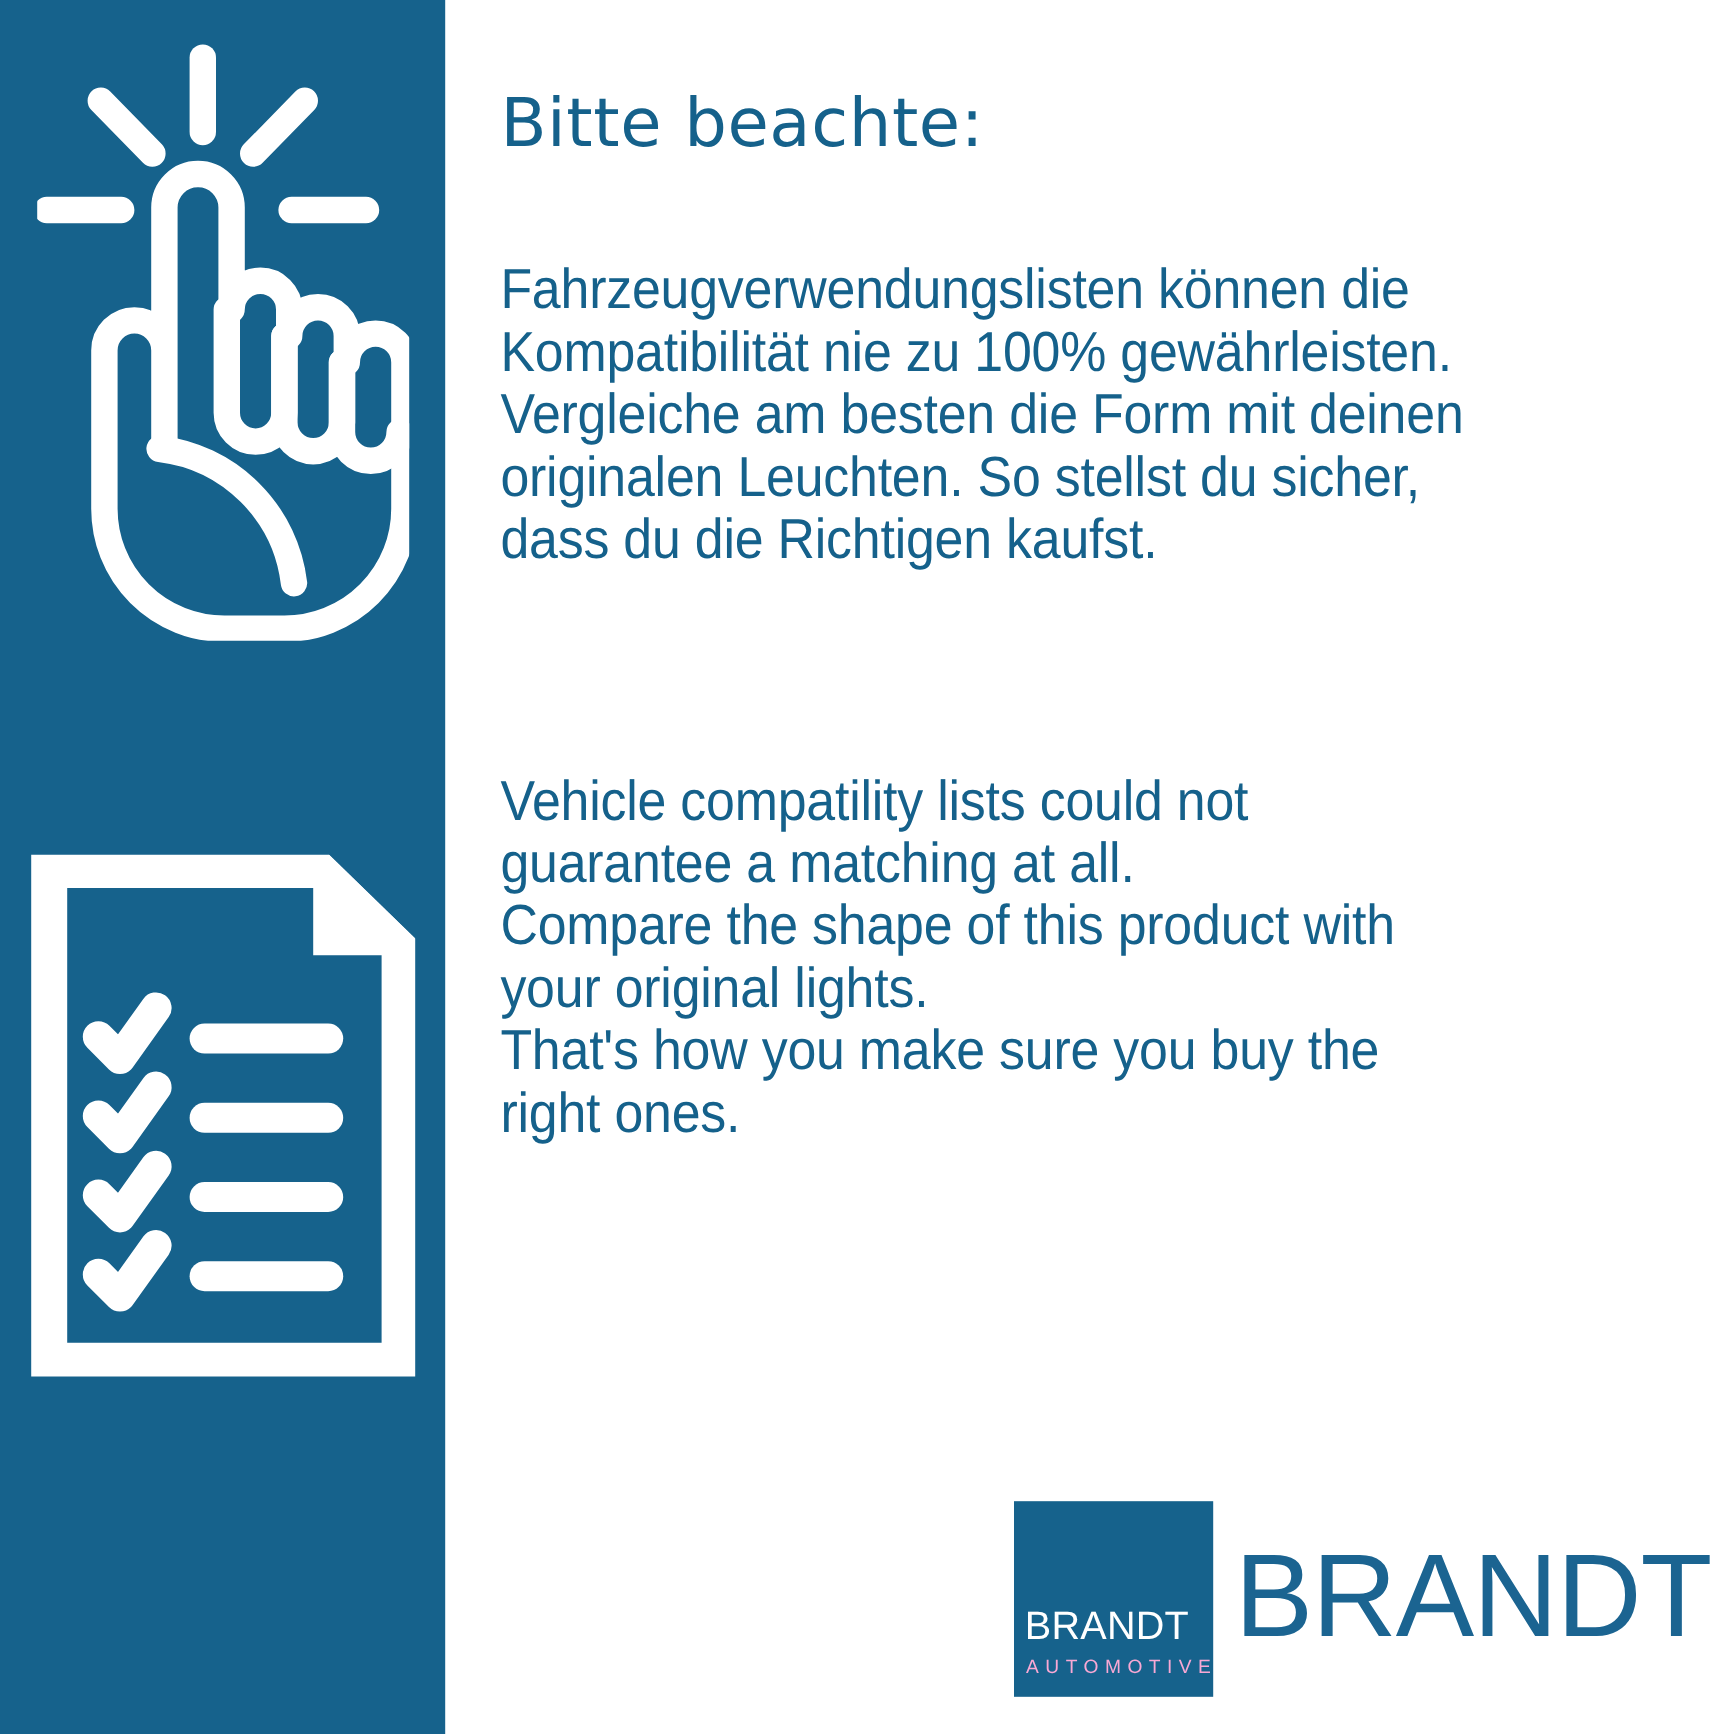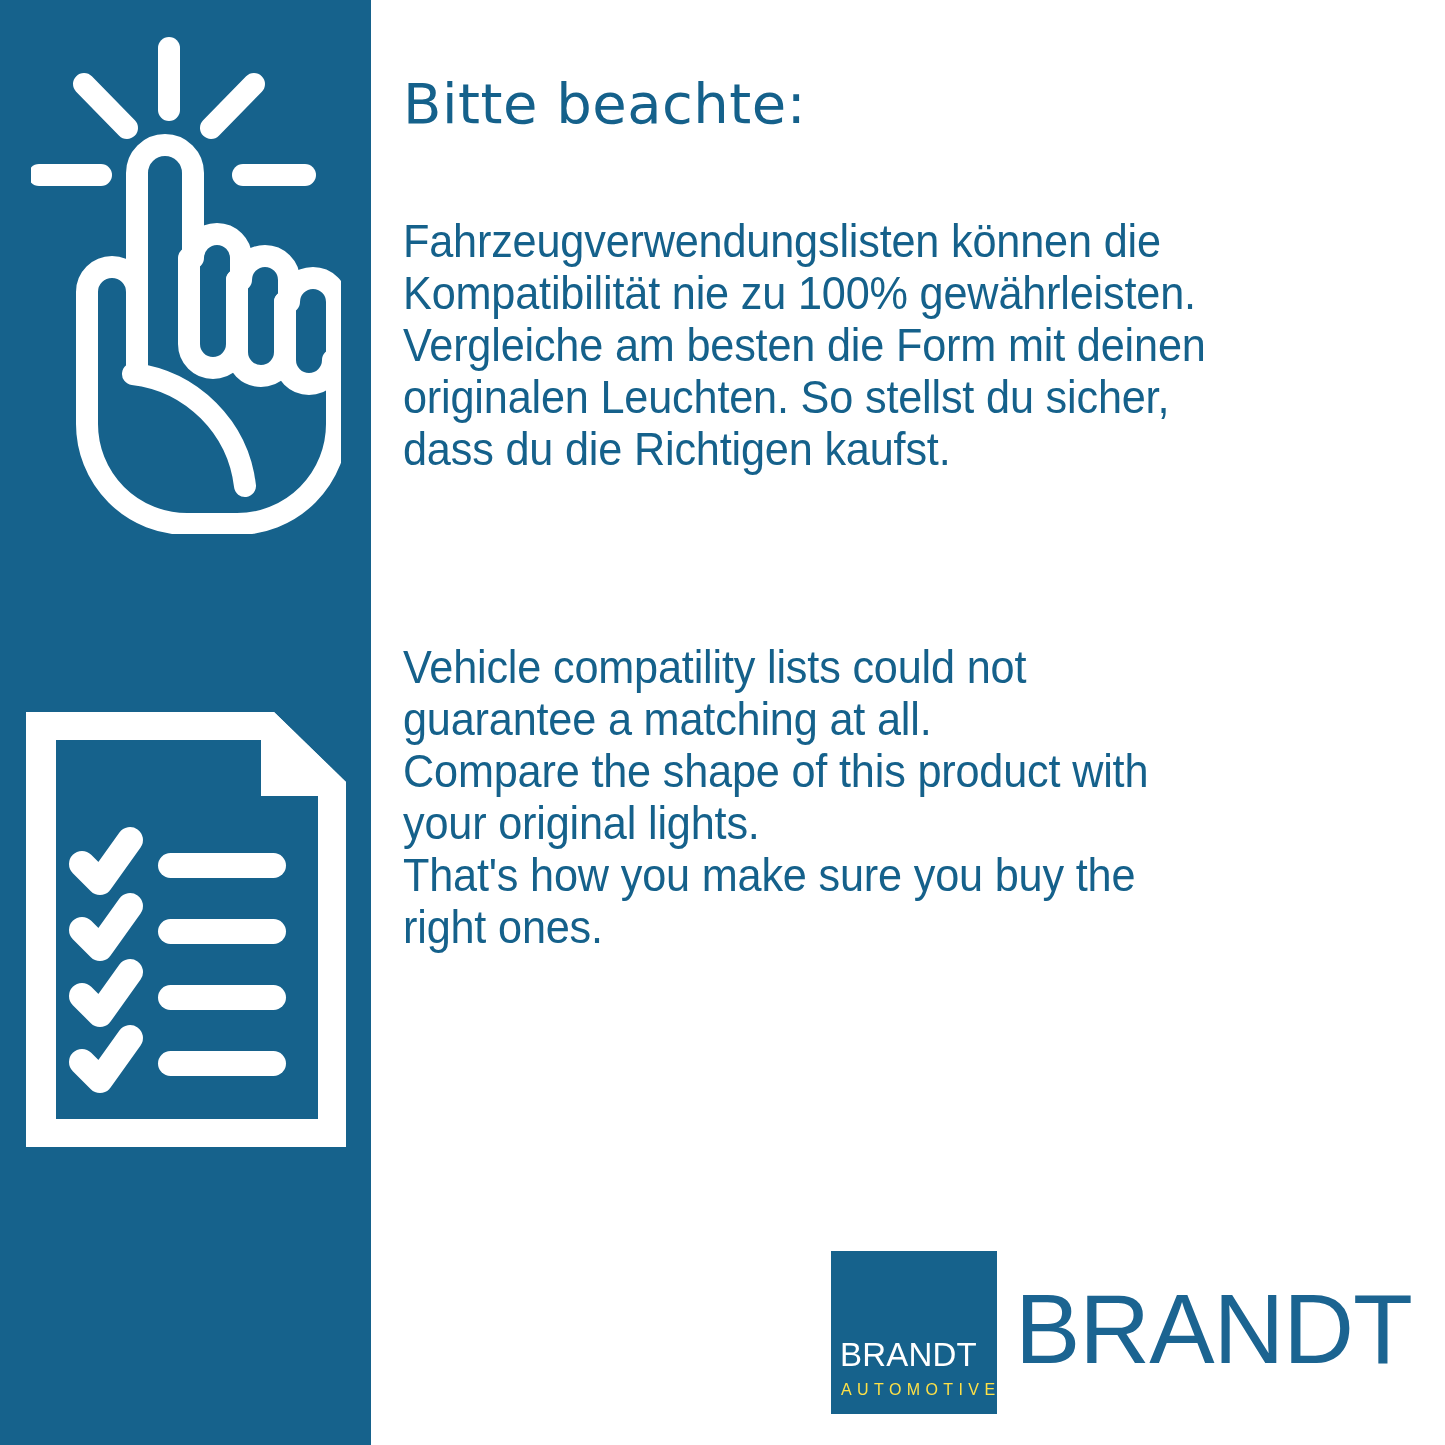--- a/index.html
+++ b/index.html
@@ -32,21 +32,21 @@
     left: 0;
     width: 371px;
   }
   #hand-icon-wrap { top: 34px; height: 500px; }
   #checklist-icon-wrap { top: 712px; height: 445px; }
   .side-icon svg { display: block; margin: 0 auto; }
 
   
   #content {
     position: absolute;
-    left: 357px;
+    left: 371px;
     top: 0;
     width: 1074px;
     height: 1445px;
   }
   .heading {
     position: absolute;
     left: 46px;
     color: #15618b;
     font-family: "DejaVu Sans", sans-serif;
     font-weight: 400;
@@ -101,21 +101,21 @@
     font-size: 33px;
     line-height: 33px;
     letter-spacing: 0.2px;
     white-space: nowrap;
   }
   #logo-mark-sub {
     position: absolute;
     left: 10px;
     bottom: 16px;
     width: 150px;
-    color: #fde047;
+    color: #f9a8d4;
     font-family: "Liberation Sans", sans-serif;
     font-weight: 400;
     font-size: 16px;
     line-height: 16px;
     letter-spacing: 5.4px;
     white-space: nowrap;
   }
   #logo-wordmark {
     position: absolute;
     left: 184px;

